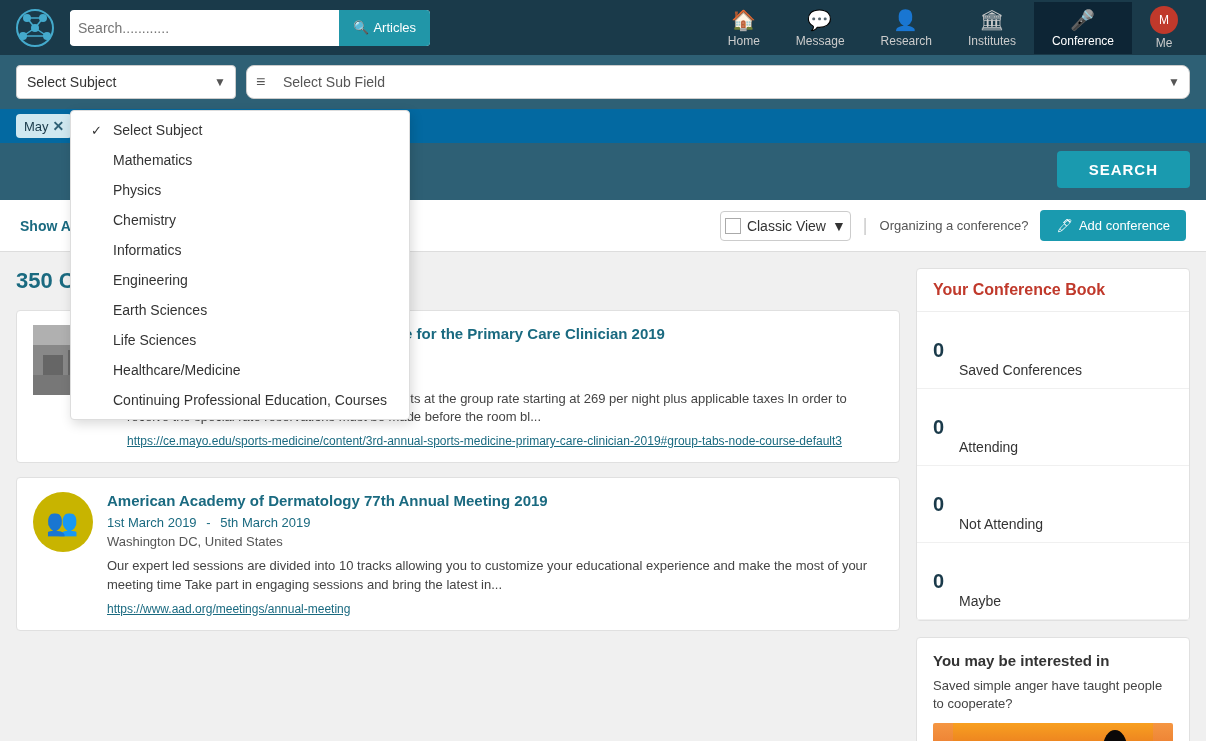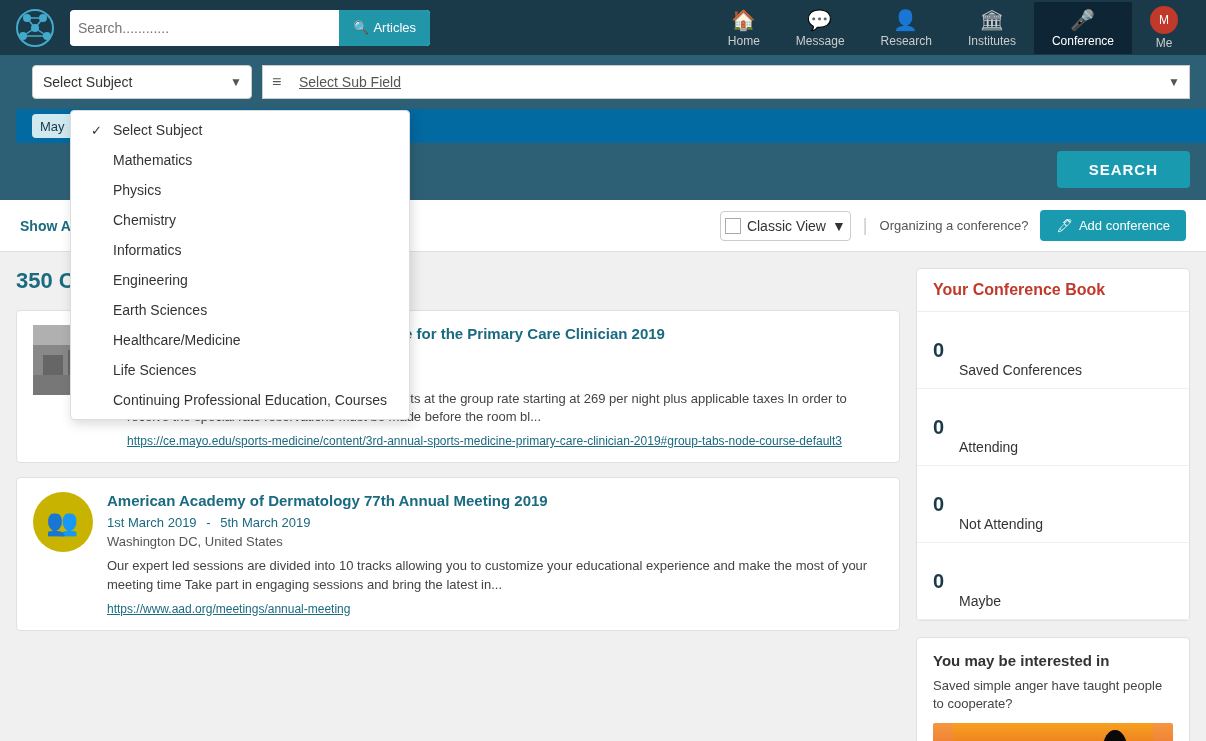--- a/index.html
+++ b/index.html
@@ -113,29 +113,28 @@
       color: #555;
       font-size: 12px;
     }
     .subfield-select-wrap {
       position: relative;
       flex: 1;
     }
     .subfield-select {
       background: white;
       border: 1px solid #ccc;
-      border-radius: 0;
+      border-radius: 8px;
       padding: 8px 30px 8px 36px;
       font-size: 14px;
       cursor: pointer;
       width: 100%;
       appearance: none;
       -webkit-appearance: none;
       color: #555;
-      text-decoration: underline;
     }
     .subfield-icon {
       position: absolute;
       left: 10px;
       top: 50%;
       transform: translateY(-50%);
       color: #555;
       font-size: 16px;
     }
     .subfield-arrow {
@@ -452,21 +451,21 @@
       <span class="nav-icon">🎤</span>
       <span>Conference</span>
     </a>
     <a class="nav-item">
       <div class="nav-avatar">M</div>
       <span>Me</span>
     </a>
   </div>
 </nav>
 
-<div style="position:relative; background:#2e6075;padding-left:16px;">
+<div style="position:relative; background:#2e6075;">
   <div class="filter-section">
 
     <div class="select-subject-wrap">
       <select class="dropdown-select">
         <option>Select Subject</option>
         <option>Mathematics</option>
         <option>Physics</option>
         <option>Chemistry</option>
         <option>Informatics</option>
         <option>Engineering</option>
@@ -522,25 +521,25 @@
     <div class="dropdown-item">
       <span class="checkmark"></span>
       <span>Engineering</span>
     </div>
     <div class="dropdown-item">
       <span class="checkmark"></span>
       <span>Earth Sciences</span>
     </div>
     <div class="dropdown-item">
       <span class="checkmark"></span>
+      <span>Life Sciences</span>
+    </div>
+    <div class="dropdown-item">
+      <span class="checkmark"></span>
       <span>Healthcare/Medicine</span>
-    </div>
-    <div class="dropdown-item">
-      <span class="checkmark"></span>
-      <span>Life Sciences</span>
     </div>
     <div class="dropdown-item">
       <span class="checkmark"></span>
       <span>Continuing Professional Education, Courses</span>
     </div>
   </div>
 </div>
 
 <div class="results-bar">
   <button class="show-filters-btn">Show All Filters</button>

